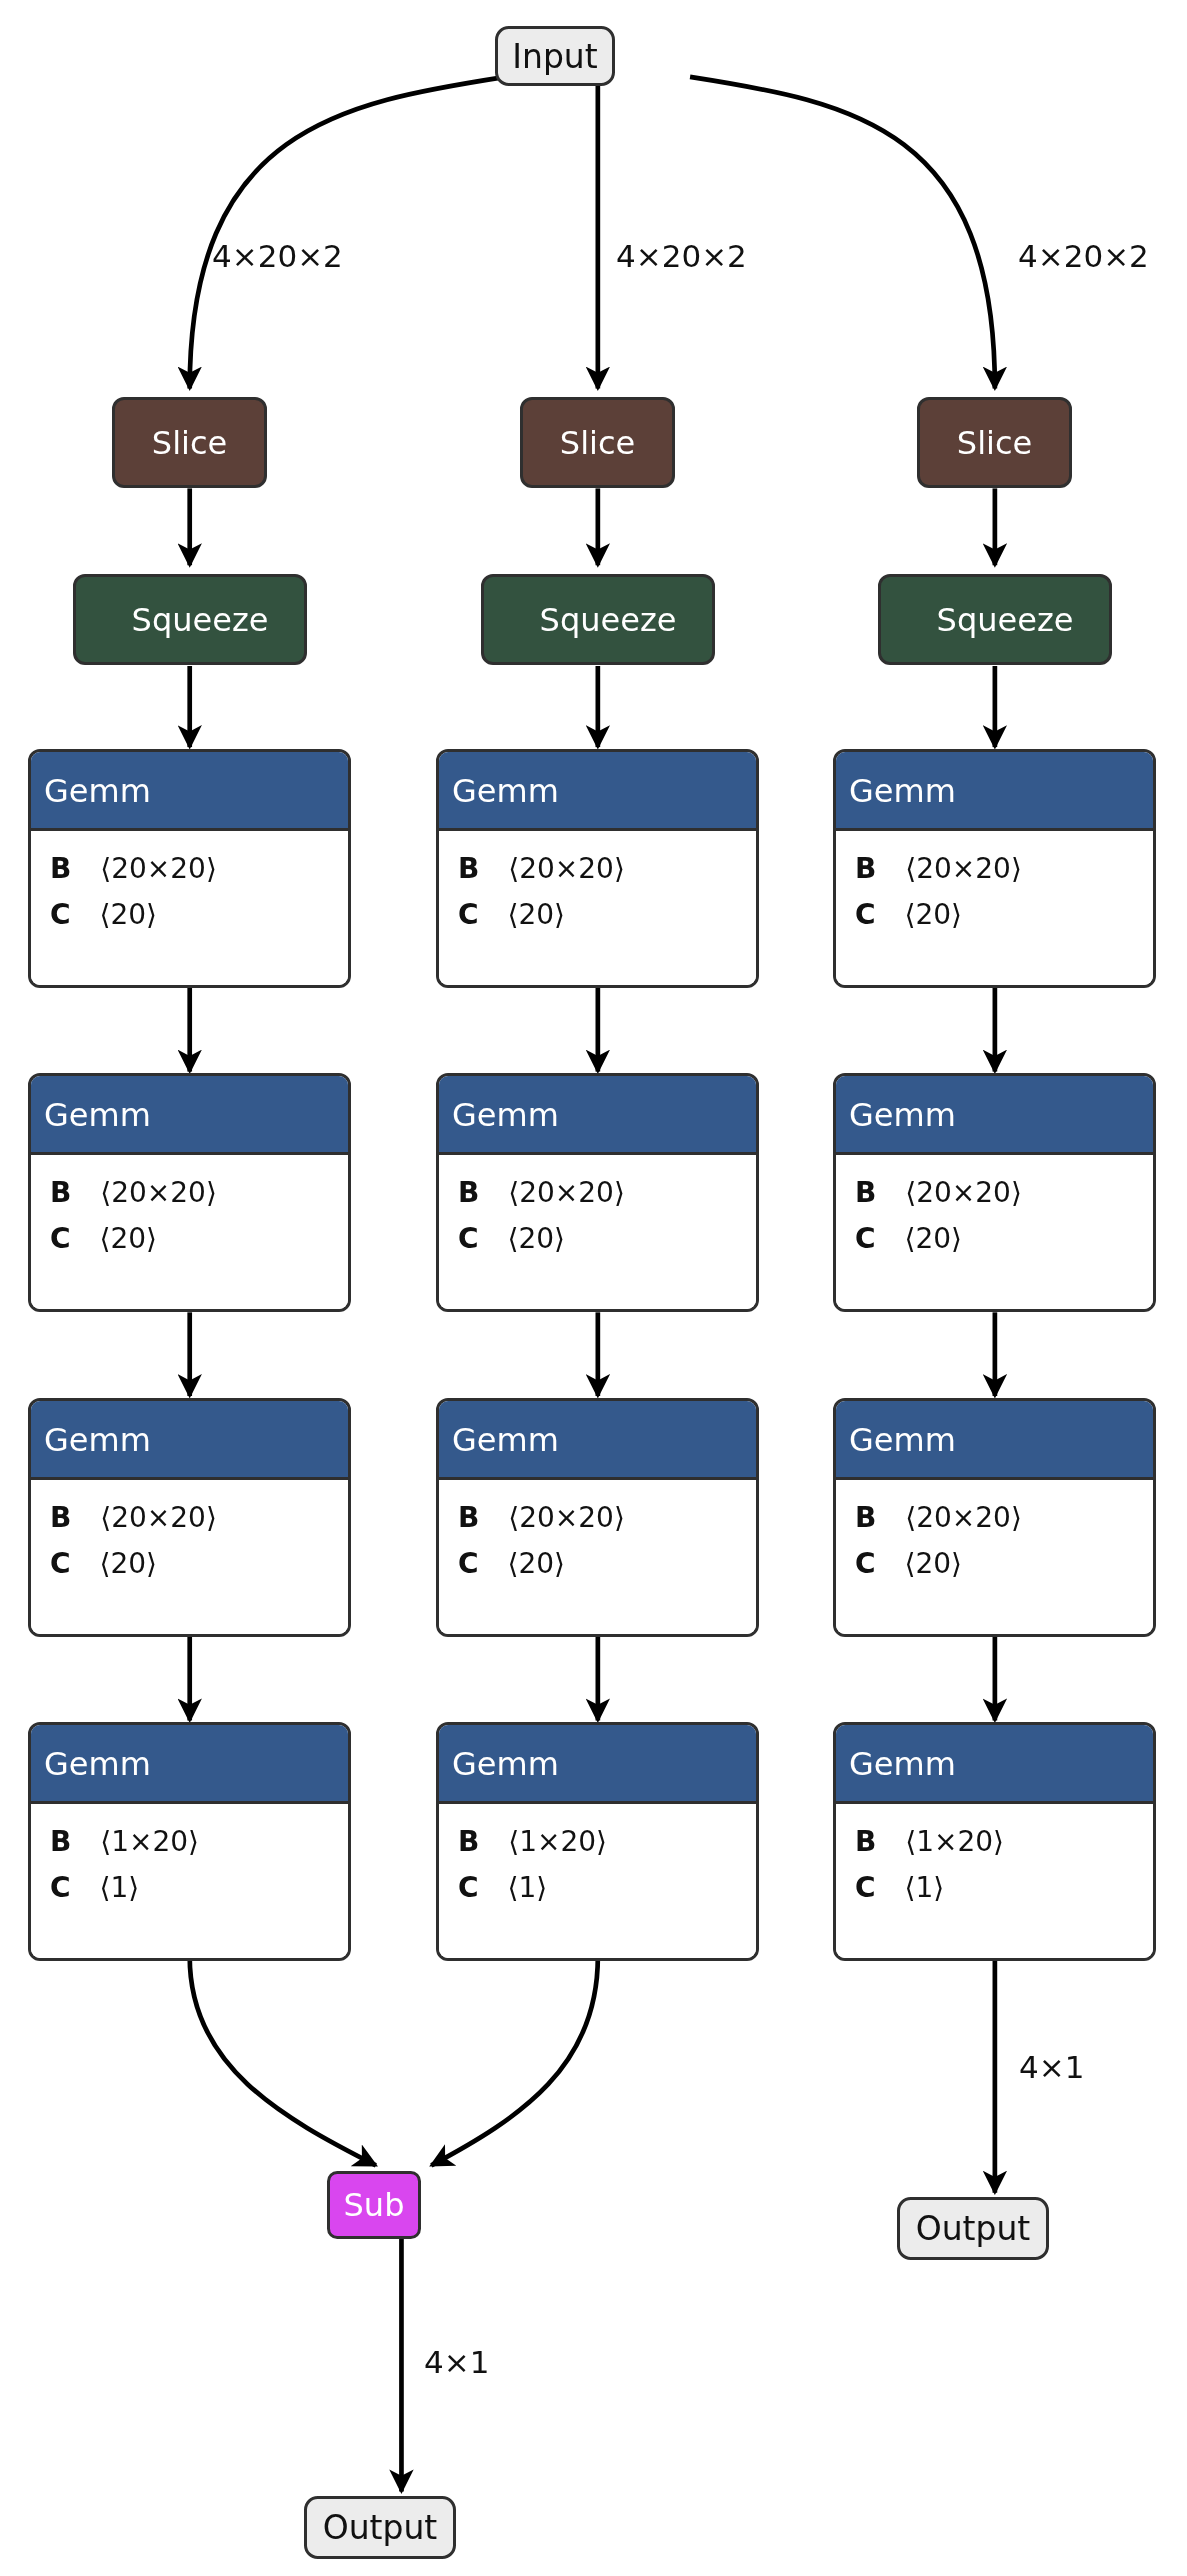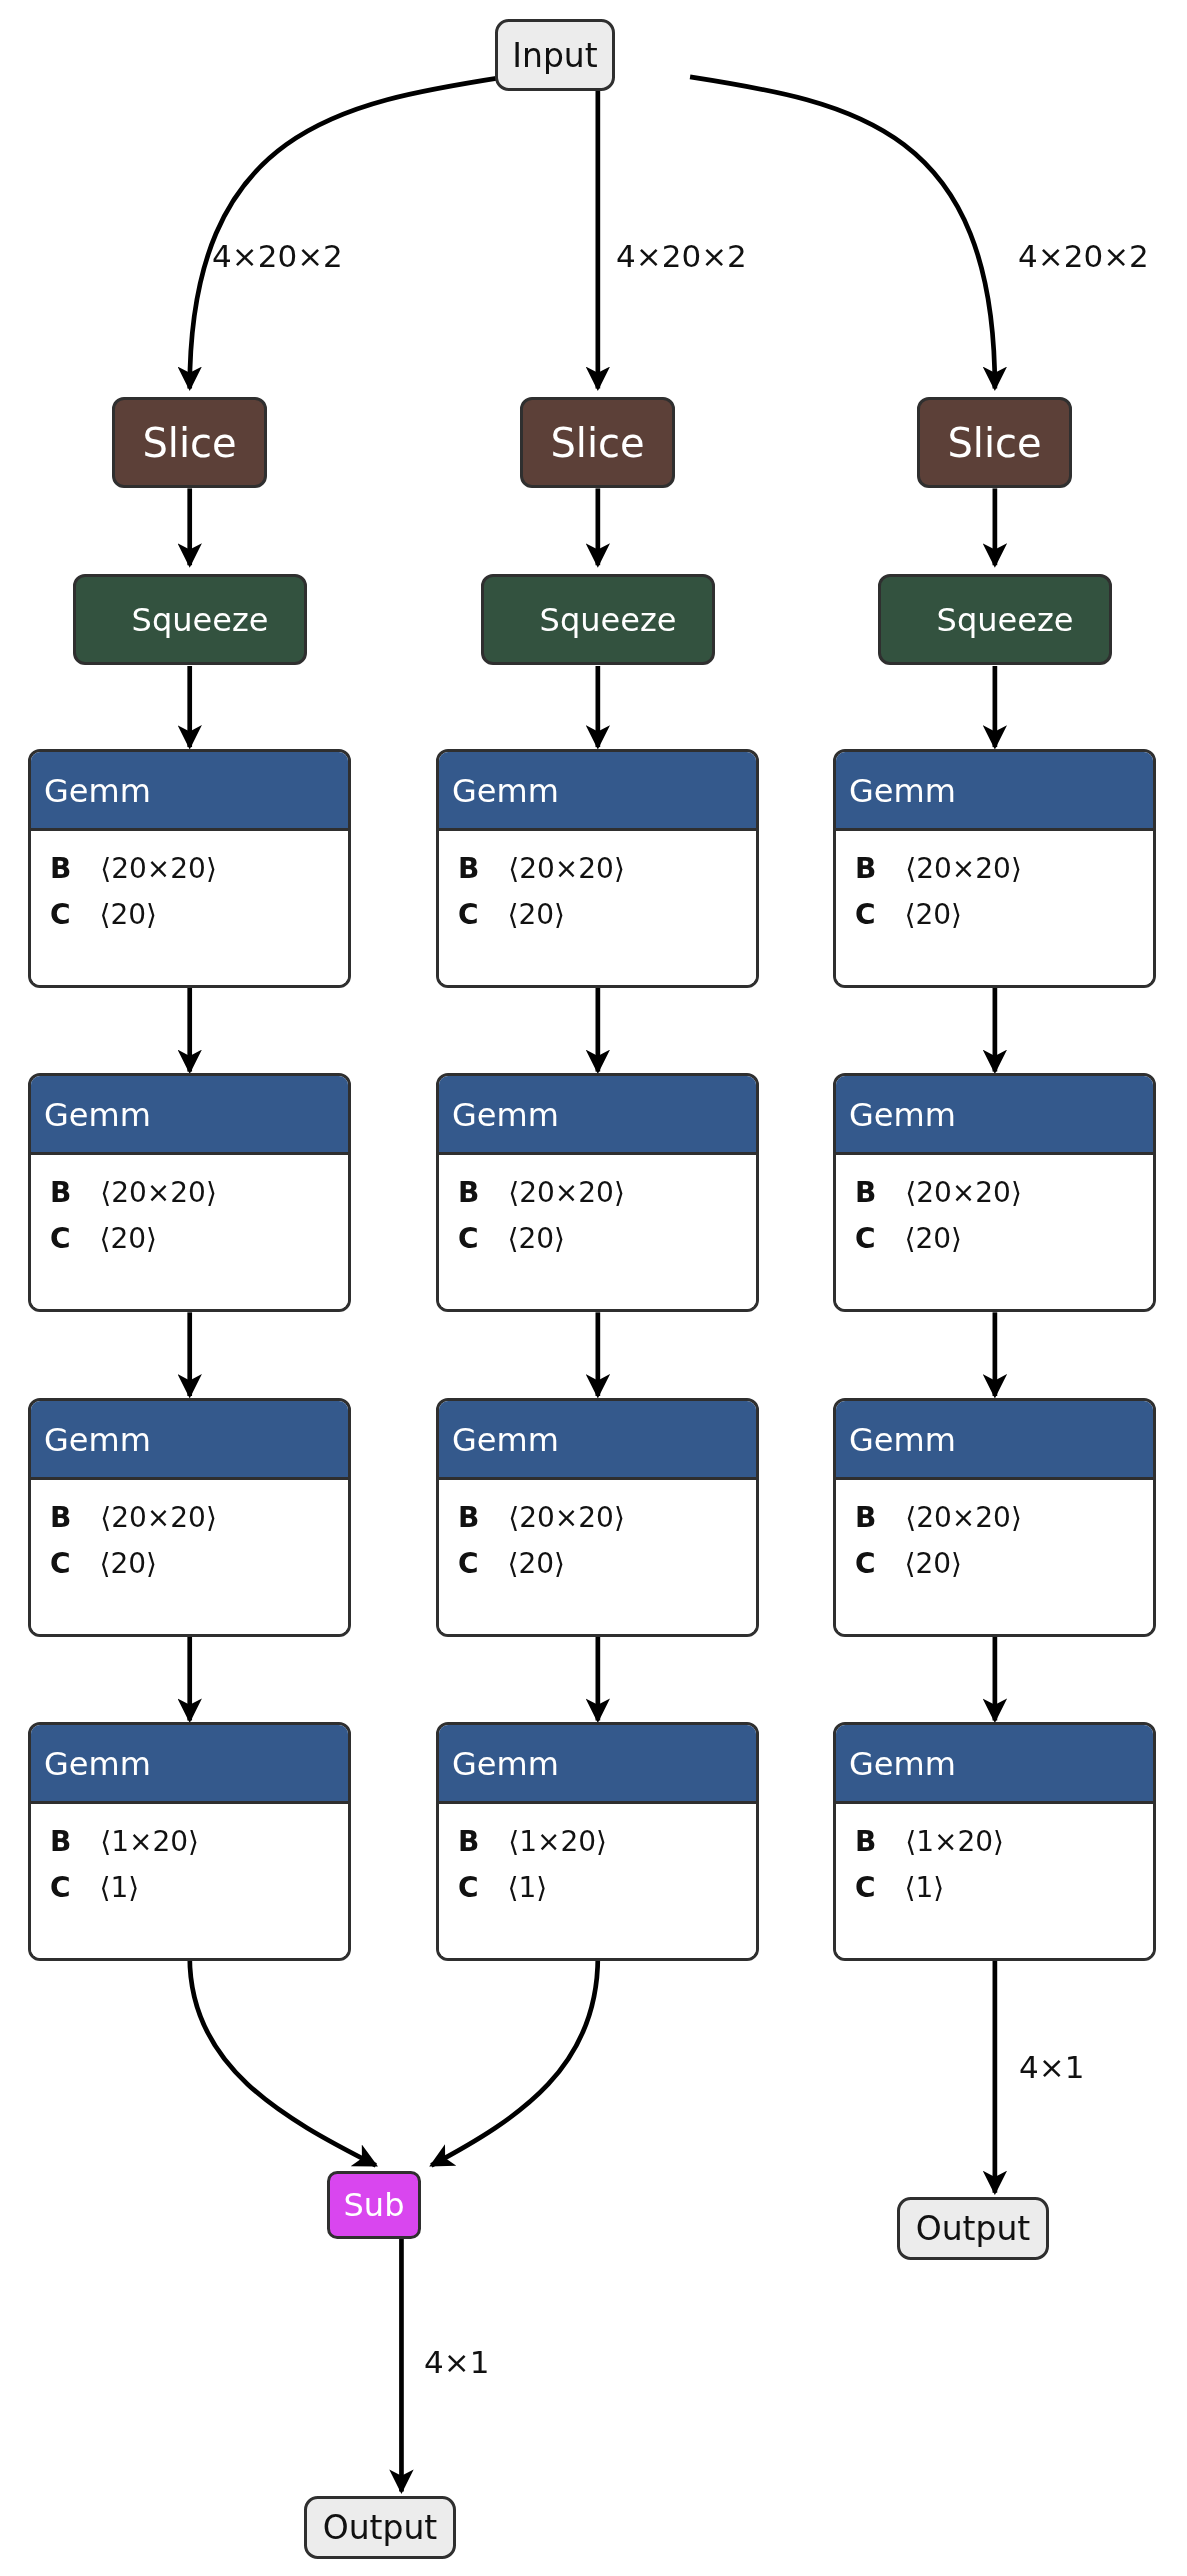--- a/index.html
+++ b/index.html
@@ -26,21 +26,21 @@
   }
   .io-node {
     background: #ececec;
     color: #111111;
     font-size: 33px;
     border-radius: 13.7px;
   }
   .slice-node {
     background: #5c4038;
     color: #ffffff;
-    font-size: 40px;
+    font-size: 32px;
   }
   .squeeze-node {
     background: #33523f;
     color: #ffffff;
     font-size: 32px;
     padding-left: 20px;
   }
   .sub-node {
     background: #d946ef;
     color: #ffffff;
@@ -122,21 +122,21 @@
 
       <path d="M 222 2292 C 222 2420 330 2480 440 2536"></path>
       <path d="M 700 2292 C 700 2420 610 2480 505 2536"></path>
 
       <path d="M 1165 2292 L 1165 2568"></path>
 
       <path d="M 470 2622 L 470 2918"></path>
     </g>
   </svg>
 
-  <div class="node io-node" style="left:495px; top:19px; width:120px; height:72px;">
+  <div class="node io-node" style="left:495px; top:26px; width:120px; height:60px;">
     <span>Input</span>
   </div>
 
   <div class="edge-label" style="left:212px; top:238px;">4×20×2</div>
   <div class="edge-label" style="left:616px; top:238px;">4×20×2</div>
   <div class="edge-label" style="left:1018px; top:238px;">4×20×2</div>
 
   <div class="node slice-node" style="left:112px; top:397px; width:155px; height:91px;">
     <span>Slice</span>
   </div>

